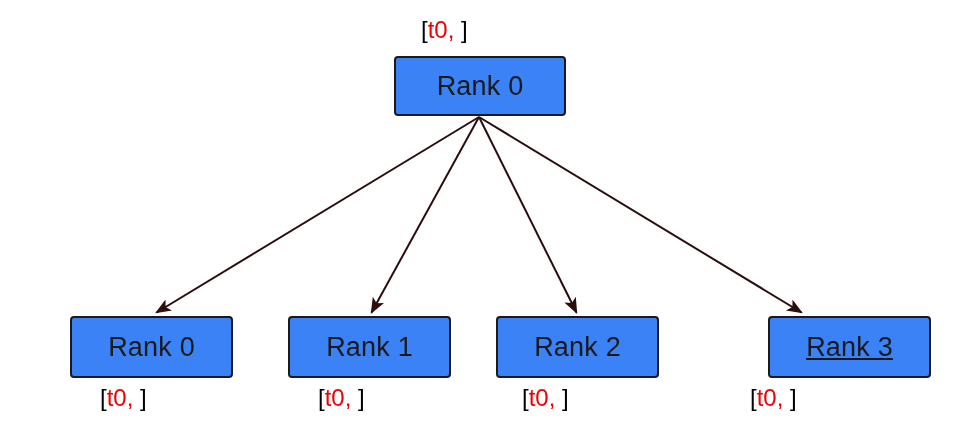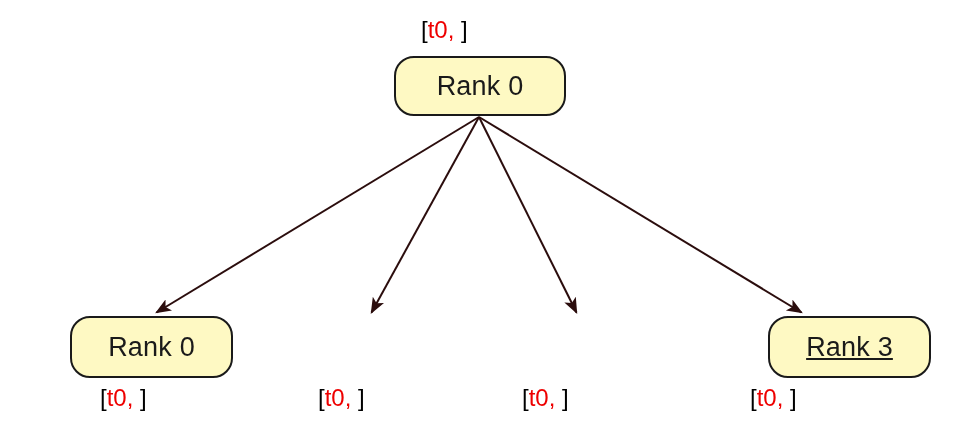--- a/index.html
+++ b/index.html
@@ -20,23 +20,23 @@
   #edges {
     position: absolute;
     left: 0;
     top: 0;
     width: 958px;
     height: 428px;
   }
   .node {
     position: absolute;
     box-sizing: border-box;
-    background: #fef9c3;
+    background: #3b82f6;
     border: 2px solid #1a1a1a;
-    border-radius: 20px;
+    border-radius: 4px;
     display: flex;
     align-items: center;
     justify-content: center;
     color: #1a1a1a;
     font-size: 27px;
     font-family: "Liberation Sans", sans-serif;
     letter-spacing: 0.2px;
     z-index: 2;
   }
   .node-label {
@@ -85,24 +85,30 @@
     <span class="node-label">Rank 0</span>
   </div>
 
   <div class="node" style="left:70px; top:316px; width:163px; height:62px;">
     <span class="node-label">Rank 0</span>
   </div>
   <div class="tag" style="left:100px; top:386px;">
     <span class="brk">[</span><span class="tok">t0,</span> <span class="brk">]</span>
   </div>
 
+  <div class="node" style="left:288px; top:316px; width:163px; height:62px;">
+    <span class="node-label">Rank 1</span>
+  </div>
   <div class="tag" style="left:318px; top:386px;">
     <span class="brk">[</span><span class="tok">t0,</span> <span class="brk">]</span>
   </div>
 
+  <div class="node" style="left:496px; top:316px; width:163px; height:62px;">
+    <span class="node-label">Rank 2</span>
+  </div>
   <div class="tag" style="left:522px; top:386px;">
     <span class="brk">[</span><span class="tok">t0,</span> <span class="brk">]</span>
   </div>
 
   <div class="node" style="left:768px; top:316px; width:163px; height:62px;text-decoration:underline;">
     <span class="node-label">Rank 3</span>
   </div>
   <div class="tag" style="left:750px; top:386px;">
     <span class="brk">[</span><span class="tok">t0,</span> <span class="brk">]</span>
   </div>

